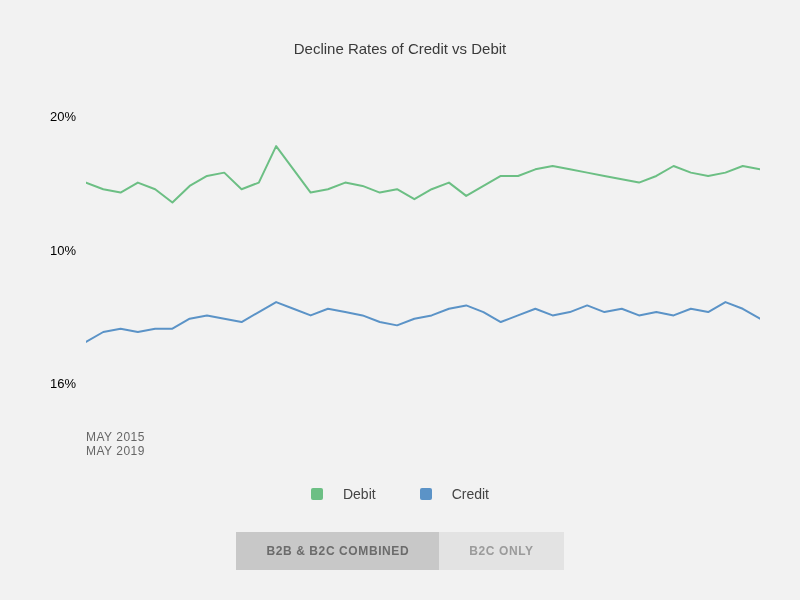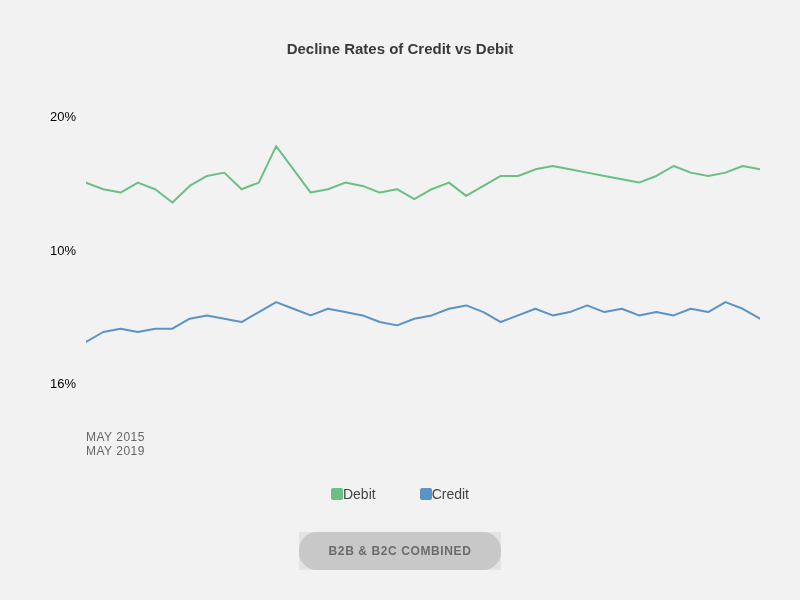--- a/index.html
+++ b/index.html
@@ -8,21 +8,21 @@
     background: #f2f2f2;
     font-family: -apple-system, BlinkMacSystemFont, "Segoe UI", Helvetica, Arial, sans-serif;
     color: #333;
     padding: 40px 40px 30px 40px;
     display: flex;
     flex-direction: column;
   }
   .title {
     text-align: center;
     font-size: 15px;
-    font-weight: 700;
+    font-weight: 400;
     color: #3a3a3a;
     margin-bottom: 26px;
   }
   .chart-wrap {
     position: relative;
     flex: 1;
     display: flex;
   }
   .y-axis {
     width: 46px;
@@ -57,37 +57,36 @@
     flex-direction: column;
   }
   .legend {
     margin-top: 28px;
     display: flex;
     justify-content: center;
     gap: 44px;
     font-size: 14px;
     color: #444;
   }
-  .legend-item { display: flex; align-items: center; gap: 0; }
+  .legend-item { display: flex; align-items: center; gap: 20px; }
   .swatch { width: 12px; height: 12px; border-radius: 2px; display: inline-block; }
   .tabs {
     margin: 30px auto 0 auto;
     display: flex;
     background: #e3e3e3;
     width: fit-content;
   }
   .tab {
     padding: 12px 30px;
     font-size: 12px;
     font-weight: 700;
     letter-spacing: 0.6px;
     color: #9b9b9b;
     cursor: pointer;
     user-select: none;
-    border-radius: 18px;
   }
   .tab.active {
     background: #c8c8c8;
     color: #6b6b6b;
   }
 </style>
 </head>
 <body>
 
 <div class="title">Decline Rates of Credit vs Debit</div>
@@ -117,13 +116,14 @@
     <span>Debit</span>
   </div>
   <div class="legend-item">
     <span class="swatch" id="sw-credit" style="background: rgb(91, 147, 199);"></span>
     <span>Credit</span>
   </div>
 </div>
 
 <div class="tabs">
   <div class="tab active">B2B &amp; B2C COMBINED</div>
+  <div class="tab">B2C ONLY</div>
 </div>
 
 </body></html>

